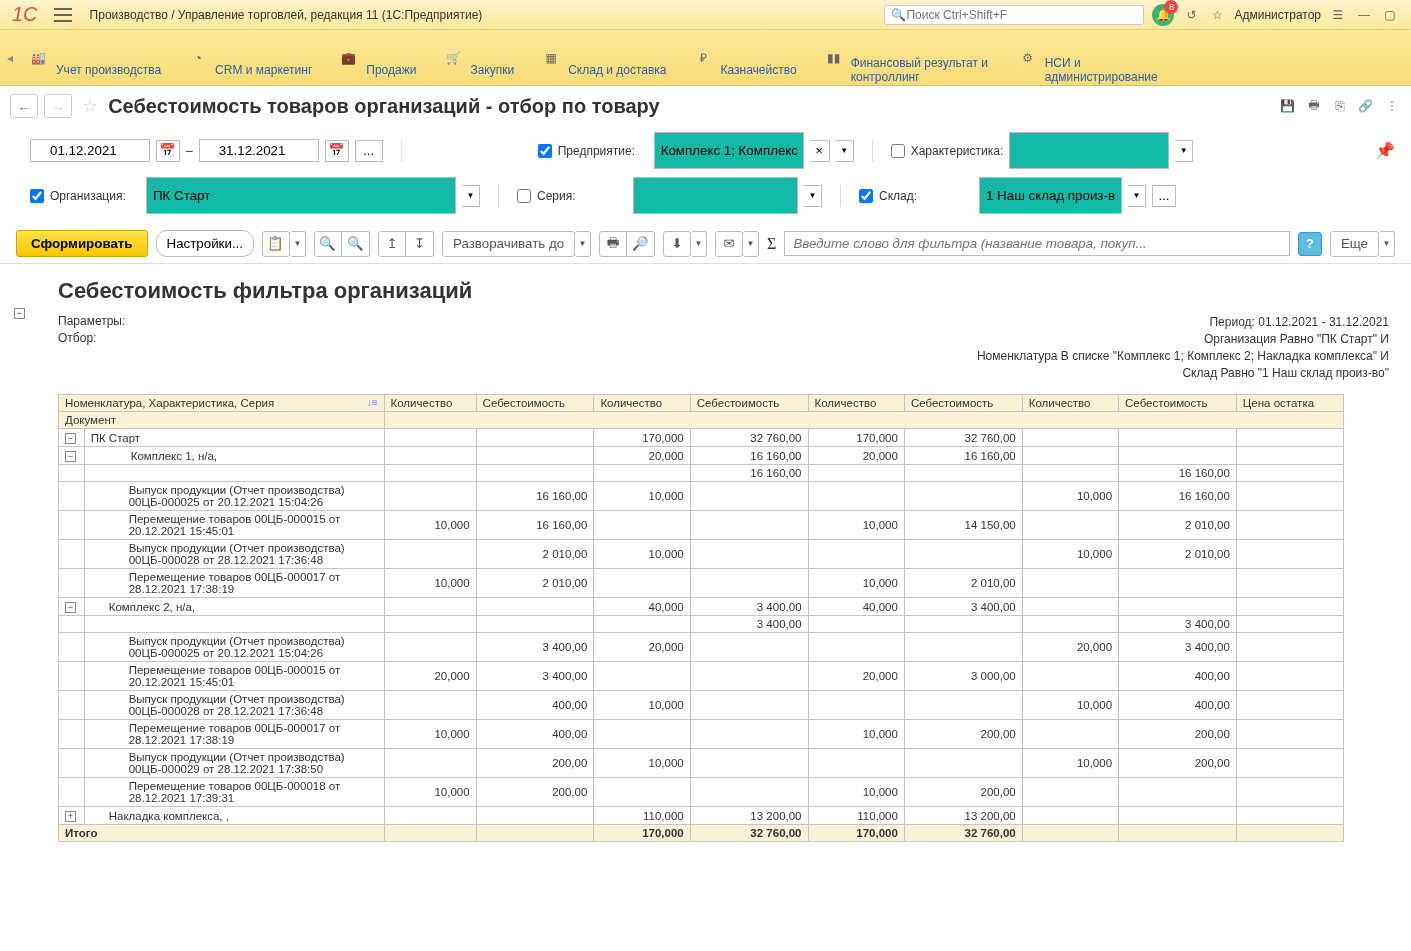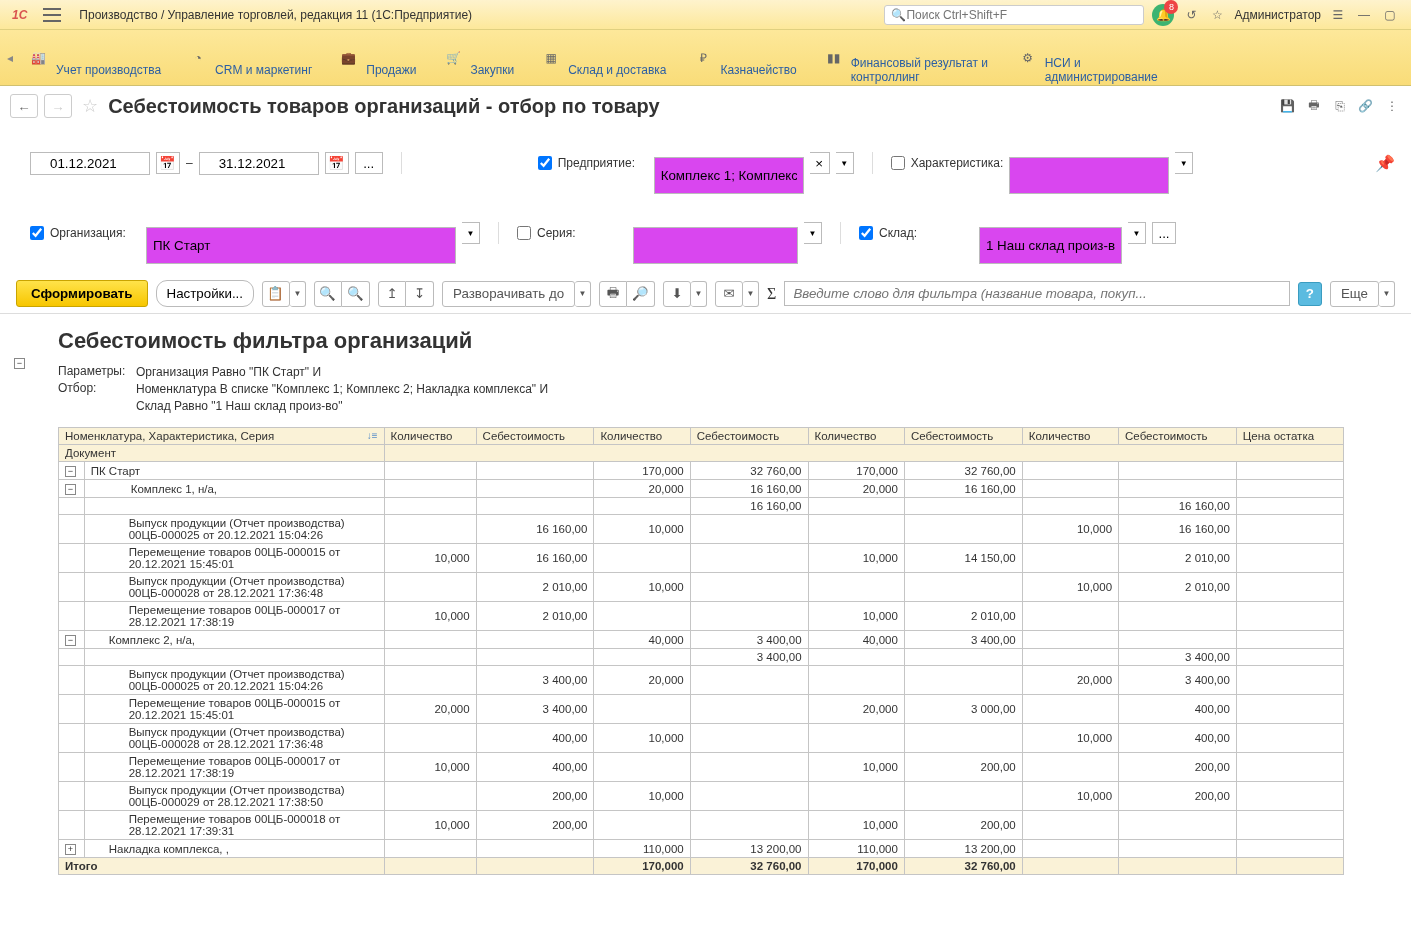--- a/index.html
+++ b/index.html
@@ -1,18 +1,18 @@
 <!DOCTYPE html>
 <html><head>
 <meta charset="utf-8">
 <style>
 * { box-sizing: border-box; margin: 0; padding: 0; }
 body { font-family: Arial, sans-serif; font-size: 12px; background: #fff; width: 1411px; color: #333; }
 .top-bar { background: linear-gradient(#fef3cd, #fde89a); height: 30px; display: flex; align-items: center; padding: 0 4px; border-bottom: 1px solid #e0d080; }
-.logo-1c { color: #d9534f; font-weight: bold; font-size: 12px; padding: 0 8px; font-style: italic; }
+.logo-1c { color: #d9534f; font-weight: normal; font-size: 20px; padding: 0 8px; font-style: italic; }
 .hamburger { width: 18px; height: 14px; cursor: pointer; margin: 0 8px; display: inline-flex; flex-direction: column; justify-content: space-between; }
 .hamburger span { display: block; height: 2px; background: #666; }
 .app-title { flex: 0 1 auto; padding: 0 10px; color: #333; }
 .search-box { margin-left: auto; display: flex; align-items: center; background: #fff; border: 1px solid #ccc; border-radius: 3px; padding: 2px 6px; width: 260px; }
 .search-box input { border: none; outline: none; font-size: 12px; flex: 1; }
 .top-icons { display: flex; align-items: center; gap: 8px; padding: 0 8px; }
 .notif { position: relative; width: 22px; height: 22px; background: #3cb371; border-radius: 50%; display: flex; align-items: center; justify-content: center; }
 .notif-badge { position: absolute; top: -4px; right: -4px; background: #e44; color: #fff; border-radius: 50%; width: 14px; height: 14px; font-size: 9px; display: flex; align-items: center; justify-content: center; }
 .icon-btn { width: 18px; height: 18px; display: inline-flex; align-items: center; justify-content: center; cursor: pointer; color: #666; }
 .sections-bar { background: linear-gradient(#fde89a, #f9dc78); height: 56px; display: flex; align-items: center; padding: 0 4px; border-bottom: 1px solid #d0c070; }
@@ -25,21 +25,21 @@
 .star { color: #ccc; font-size: 18px; padding: 0 4px; cursor: pointer; }
 .page-title { font-size: 20px; font-weight: bold; color: #333; }
 .hdr-icons { margin-left: auto; display: flex; gap: 8px; align-items: center; }
 .filters-area { padding: 6px 16px 10px 30px; display: flex; flex-direction: column; gap: 8px; }
 .filters-row { display: flex; align-items: center; gap: 8px; }
 .date-input { border: 1px solid #bbb; padding: 3px 19px; width: 120px; background: #fff; }
 .cal-btn { border: 1px solid #bbb; width: 24px; height: 22px; background: #fff; cursor: pointer; display: inline-flex; align-items: center; justify-content: center; }
 .dots-btn { border: 1px solid #bbb; width: 28px; height: 22px; background: #fff; cursor: pointer; }
 .chk { width: 14px; height: 14px; }
 .filter-label { color: #333; min-width: 90px; }
-.filter-input { border: 1px solid #bbb; padding: 10px 6px; background: #d946ef; margin-top: 25px; }
+.filter-input { border: 1px solid #bbb; padding: 10px 6px; background: #14b8a6; }
 .dd-btn { border: 1px solid #bbb; border-left: none; width: 18px; height: 22px; background: #fff; cursor: pointer; font-size: 8px; }
 .x-btn { border: 1px solid #bbb; border-left: none; width: 20px; height: 22px; background: #fff; cursor: pointer; }
 .fgroup { display: flex; align-items: center; gap: 6px; }
 .spacer-v { width: 1px; height: 22px; background: #ddd; margin: 0 10px; }
 .toolbar { padding: 6px 16px; display: flex; align-items: center; gap: 8px; border-bottom: 1px solid #ddd; }
 .btn-primary { background: linear-gradient(#ffe34a, #f7c600); border: 1px solid #c9a400; padding: 5px 14px; border-radius: 3px; font-weight: bold; cursor: pointer; }
 .btn-secondary { background: #fff; border: 1px solid #bbb; padding: 5px 10px; border-radius: 11px; cursor: pointer; }
 .tb-btn { background: #fff; border: 1px solid #bbb; width: 28px; height: 26px; border-radius: 3px; cursor: pointer; display: inline-flex; align-items: center; justify-content: center; color: #555; }
 .tb-group { display: flex; }
 .tb-group .tb-btn { border-radius: 0; }
@@ -48,21 +48,21 @@
 .tb-split { display: flex; }
 .tb-split .tb-btn:last-child { border-left: none; width: 16px; font-size: 8px; }
 .sigma { font-size: 16px; font-family: 'Times New Roman', serif; }
 .filter-text { flex: 1; border: 1px solid #bbb; padding: 4px 8px; color: #999; font-style: italic; }
 .help-btn { background: #5bbbe0; color: #fff; border: 1px solid #3a9cc0; width: 24px; height: 24px; border-radius: 3px; cursor: pointer; font-weight: bold; }
 .report-area { padding: 0 0 0 14px; display: flex; }
 .tree-gutter { width: 22px; position: relative; padding-top: 44px; }
 .tree-gutter .tgl { width: 11px; height: 11px; border: 1px solid #888; background: #fff; font-size: 9px; line-height: 9px; text-align: center; cursor: pointer; margin-bottom: 4px; }
 .report-box { flex: 1; background: #fff; }
 .report-title { font-size: 22px; font-weight: bold; padding: 14px 22px 10px; }
-.params-block { padding: 0 22px 12px 100px; position: relative; }
+.params-block { padding: 0 22px 12px 100px; position: relative; text-align: right; }
 .params-block .plabel { position: absolute; left: 22px; }
 .params-line { line-height: 17px; }
 .tbl { border-collapse: collapse; width: 1286px; margin-left: 22px; }
 .tbl th, .tbl td { border: 1px solid #c5c5c5; padding: 2px 6px; font-size: 11.5px; }
 .tbl th { background: #faf2d7; text-align: left; font-weight: normal; }
 .tbl th.grp-h { font-weight: normal; }
 .tbl .num { text-align: right; }
 .tbl .lvl0 { padding-left: 6px; }
 .tbl .lvl1 { padding-left: 24px; }
 .tbl .lvl2 { padding-left: 44px; }
@@ -244,20 +244,21 @@
 </div>
 
 <div class="report-area">
   <div class="tree-gutter">
     <div class="tgl">−</div>
   </div>
   <div class="report-box">
     <div class="report-title">Себестоимость фильтра организаций</div>
     <div class="params-block">
       <div class="plabel">Параметры:</div>
+      <div class="params-line">Период: 01.12.2021 - 31.12.2021</div>
       <div class="plabel" style="top:17px">Отбор:</div>
       <div class="params-line">Организация Равно "ПК Старт" И</div>
       <div class="params-line">Номенклатура В списке "Комплекс 1; Комплекс 2; Накладка комплекса" И</div>
       <div class="params-line">Склад Равно "1 Наш склад произ-во"</div>
     </div>
 
     <table class="tbl">
       <thead>
         <tr>
           <th colspan="2"><span>Номенклатура, Характеристика, Серия</span><span class="sort-ico">↓≡</span></th>

